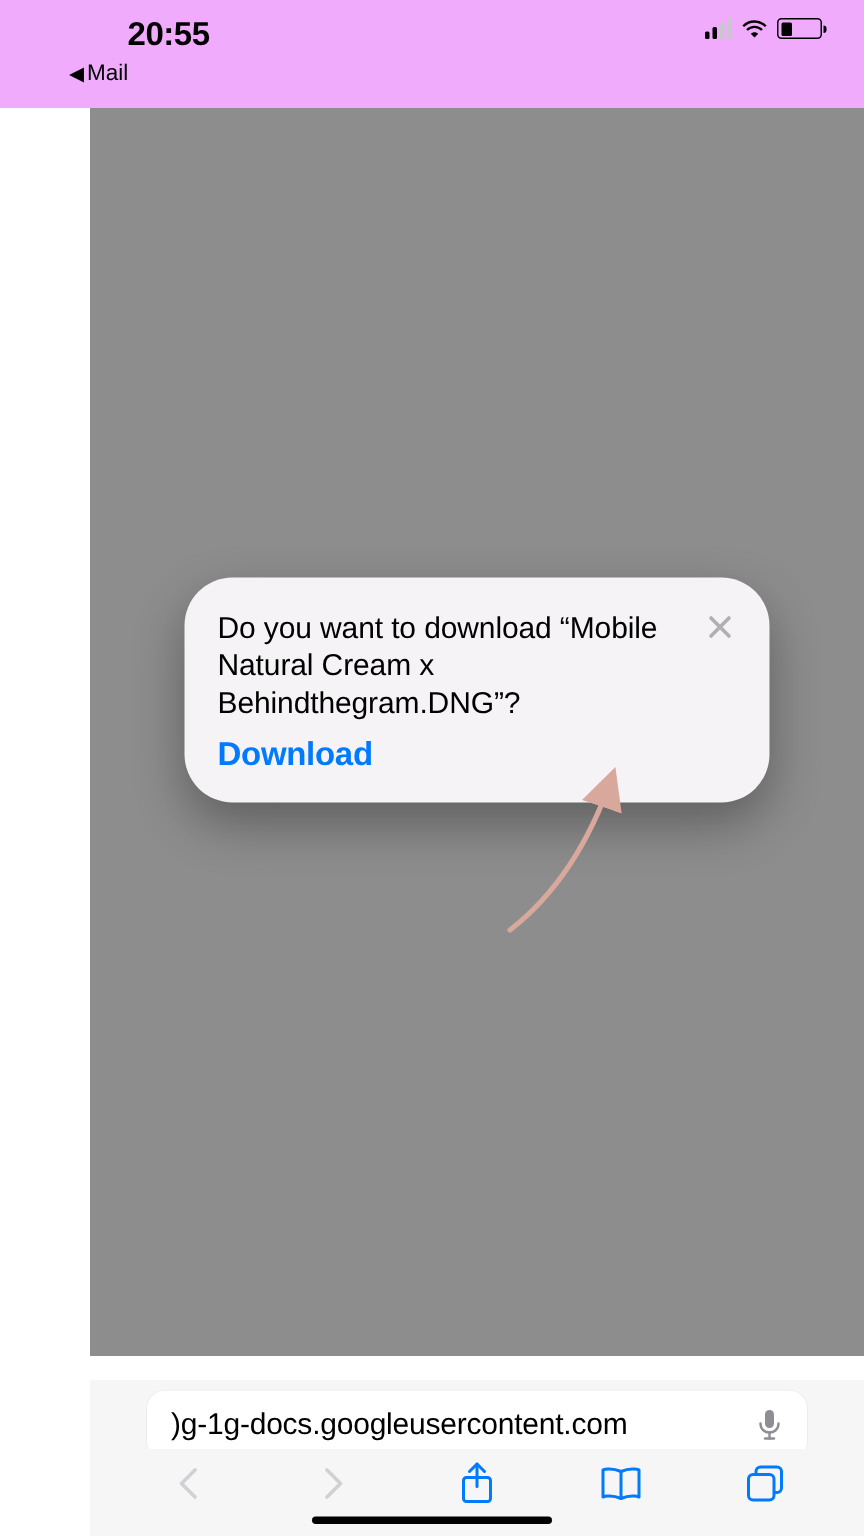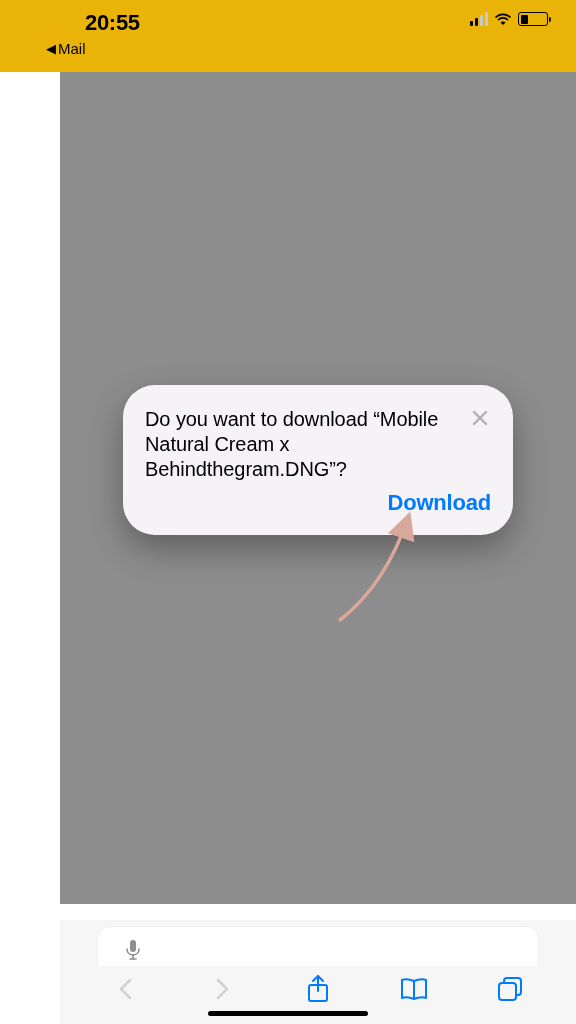--- a/index.html
+++ b/index.html
@@ -1,20 +1,20 @@
 <!DOCTYPE html>
 <html><head>
   <meta charset="utf-8">
   <style>
     * { box-sizing: border-box; margin: 0; padding: 0; -webkit-font-smoothing: antialiased; }
     html, body { width: 576px; height: 1024px; overflow: hidden; background: #fff; }
     body { font-family: -apple-system, BlinkMacSystemFont, 'SF Pro Text', 'Helvetica Neue', Arial, sans-serif; position: relative; }
 
     
-    .status-bar { position: absolute; top: 0; left: 0; right: 0; height: 72px; background: #eab308; padding: 10px 24px 0 24px; display: flex; flex-direction: column; }
+    .status-bar { position: absolute; top: 0; left: 0; right: 0; height: 72px; background: #f0abfc; padding: 10px 24px 0 24px; display: flex; flex-direction: column; }
     .status-time { font-size: 22px; font-weight: 600; letter-spacing: -0.3px; position: absolute; left: 85px; top: 10px; }
     .status-right { position: absolute; right: 28px; top: 12px; display: flex; align-items: center; gap: 6px; }
     .signal { display: flex; align-items: flex-end; gap: 2px; height: 14px; }
     .signal-bar { width: 3px; background: #000; border-radius: 1px; }
     .signal-bar.empty { background: #c7c7cc; }
     .wifi-icon { width: 18px; height: 14px; position: relative; }
     .wifi-icon svg { width: 100%; height: 100%; }
     .battery { width: 30px; height: 14px; border: 1.5px solid #000; border-radius: 3px; position: relative; display: flex; align-items: center; padding: 1.5px; }
     .battery::after { content: ''; position: absolute; right: -4px; top: 4px; width: 2.5px; height: 5px; background: #000; border-radius: 0 2px 2px 0; }
     .battery-fill { width: 30%; height: 100%; background: #000; border-radius: 1px; }
@@ -23,21 +23,21 @@
 
     
     .content-area { position: absolute; top: 72px; left: 60px; right: 0; bottom: 120px; background: #8d8d8d; }
 
     
     .alert-backdrop { position: absolute; top: 72px; left: 60px; right: 0; bottom: 120px; display: flex; align-items: center; justify-content: center; }
     .alert { width: 390px; background: #f5f3f5; border-radius: 32px; padding: 22px 22px 19px 22px; box-shadow: 0 14px 34px rgba(0,0,0,0.33); position: relative; margin-top: -56px; }
     .alert-close { position: absolute; top: 22px; right: 22px; width: 22px; height: 22px; cursor: pointer; display: flex; align-items: center; justify-content: center; }
     .alert-close svg { stroke: #b0b0b4; }
     .alert-text { font-size: 20px; color: #000; line-height: 1.26; letter-spacing: -0.08px; padding-right: 36px; }
-    .alert-actions { display: flex; justify-content: flex-end; margin-top: 8px; }
+    .alert-actions { display: flex; justify-content: flex-start; margin-top: 8px; }
     .alert-download { color: #007aff; font-size: 22px; font-weight: 600; letter-spacing: -0.2px; cursor: pointer; }
 
     
     .arrow-svg { position: absolute; top: 500px; left: 310px; width: 120px; height: 130px; pointer-events: none; }
 
     
     .bottom-bar { position: absolute; bottom: 44px; left: 60px; right: 0; height: 60px; background: #f6f6f6; display: flex; align-items: center; justify-content: center; }
     .address-pill { width: 440px; height: 46px; background: #fff; border-radius: 12px; display: flex; align-items: center; padding: 0 16px; box-shadow: 0 0 0 0.5px rgba(0,0,0,0.05); }
     .address-text { flex: 1; font-size: 20px; color: #000; white-space: nowrap; overflow: hidden; letter-spacing: -0.15px; }
     .mic-icon { width: 18px; height: 24px; flex-shrink: 0; margin-left: 10px; }
@@ -102,20 +102,21 @@
   <defs>
     <marker id="arrowhead" markerWidth="8" markerHeight="8" refX="6" refY="4" orient="auto">
       <path d="M0,0 L8,4 L0,8 Z" fill="#d9a89c"></path>
     </marker>
   </defs>
   <path d="M30 120 Q 75 85 98 18" stroke="#d9a89c" stroke-width="3.5" fill="none" stroke-linecap="round" marker-end="url(#arrowhead)"></path>
 </svg>
 
 <div class="bottom-bar">
   <div class="address-pill">
+    <div class="address-text">)g-1g-docs.googleusercontent.com</div>
     <div class="mic-icon">
       <svg viewBox="0 0 18 24" fill="none">
         <rect x="6" y="2" width="6" height="12" rx="3" fill="#8e8e93"></rect>
         <path d="M3 11 C3 15 6 17 9 17 C12 17 15 15 15 11" stroke="#8e8e93" stroke-width="1.6" fill="none" stroke-linecap="round"></path>
         <line x1="9" y1="17" x2="9" y2="21" stroke="#8e8e93" stroke-width="1.6" stroke-linecap="round"></line>
         <line x1="6" y1="21" x2="12" y2="21" stroke="#8e8e93" stroke-width="1.6" stroke-linecap="round"></line>
       </svg>
     </div>
   </div>
 </div>

